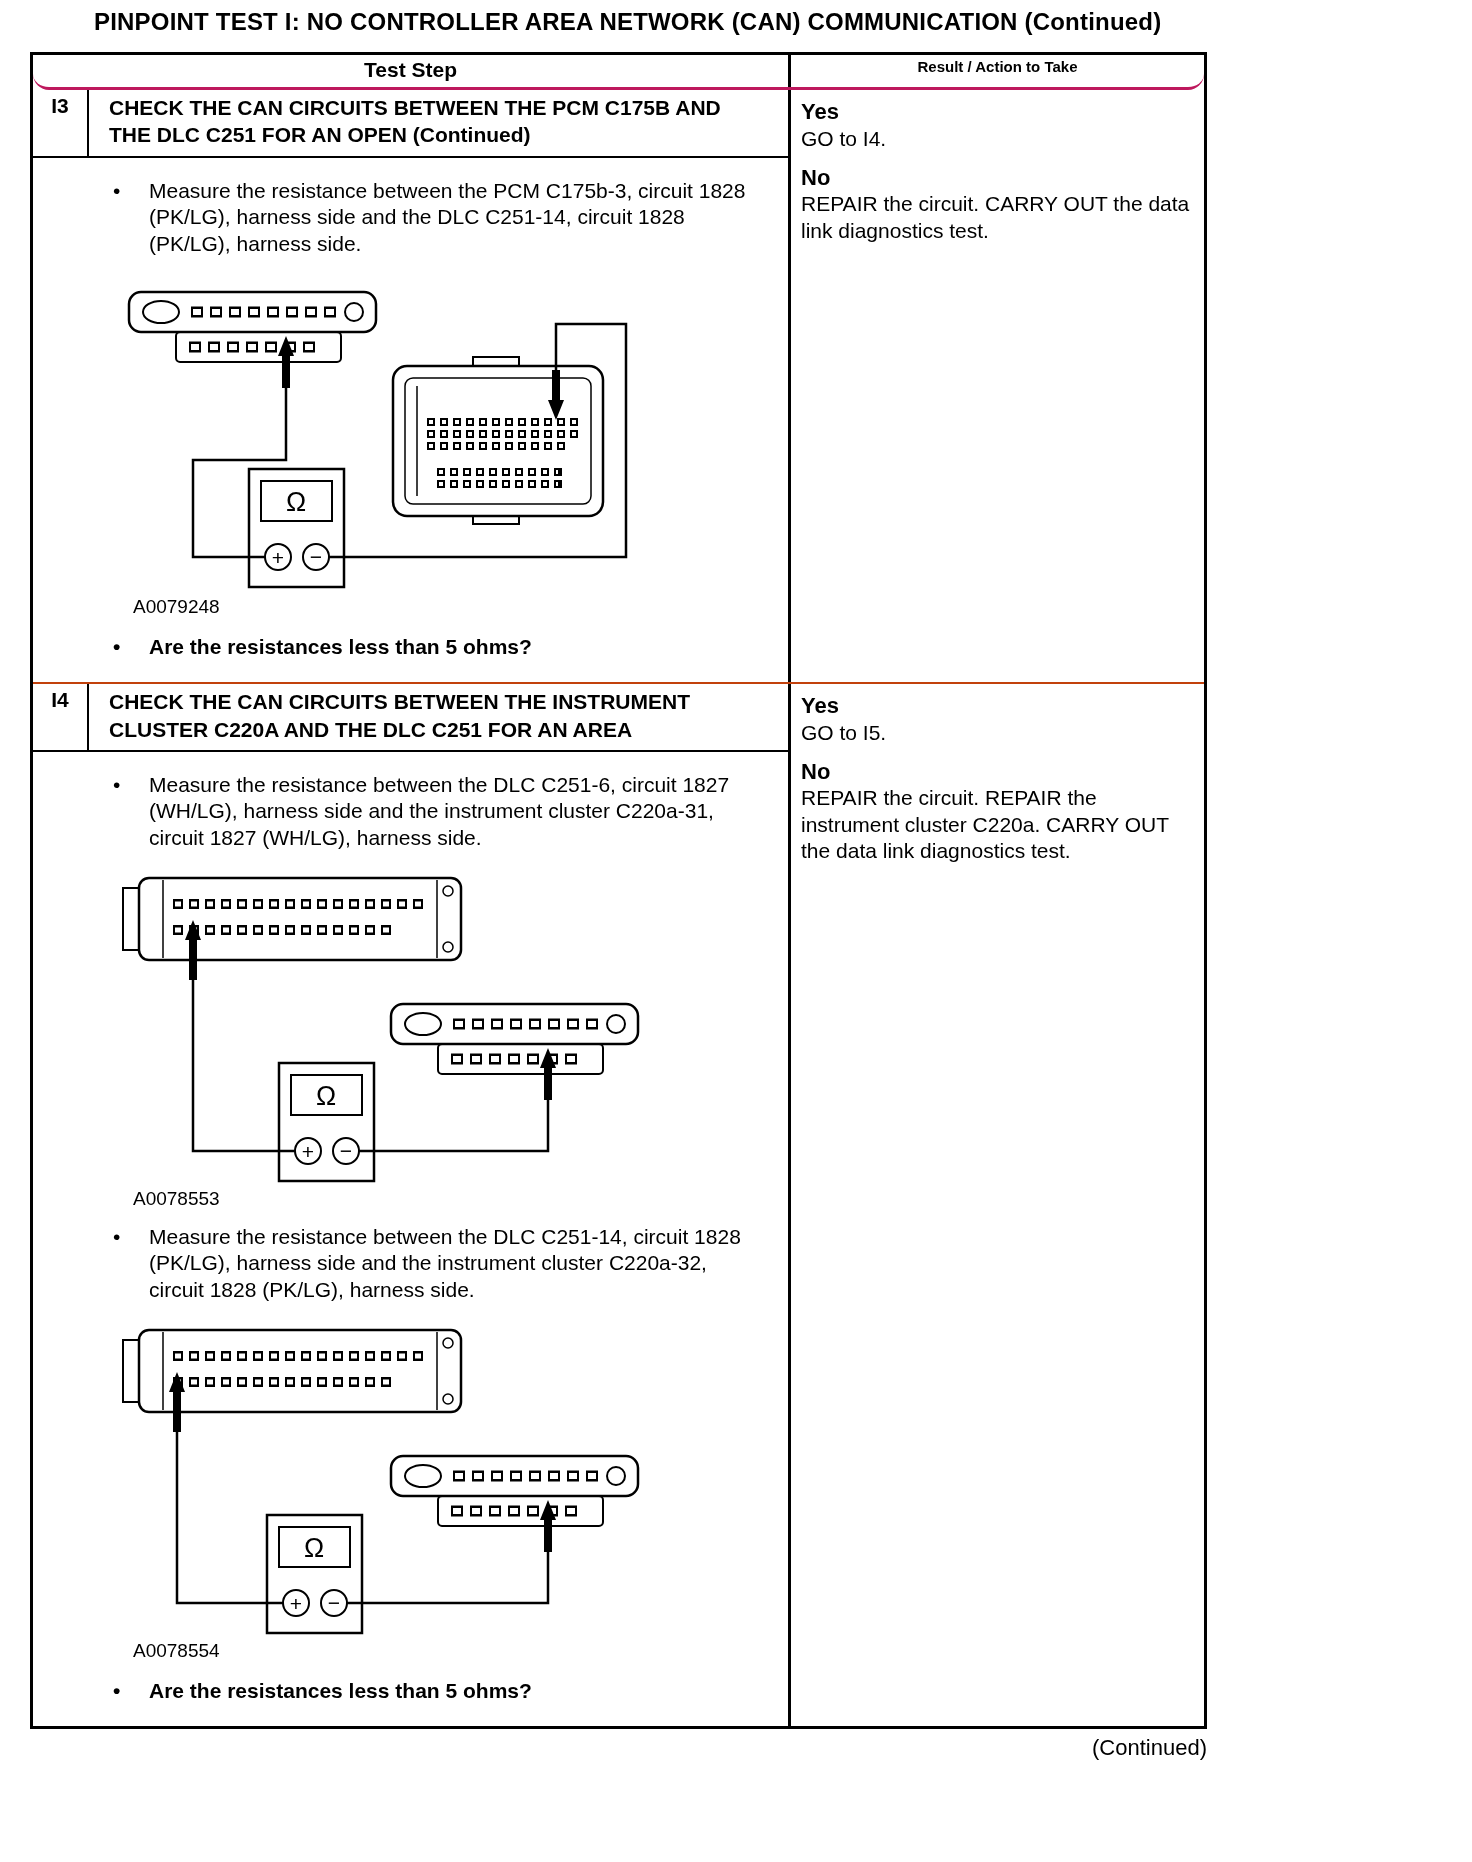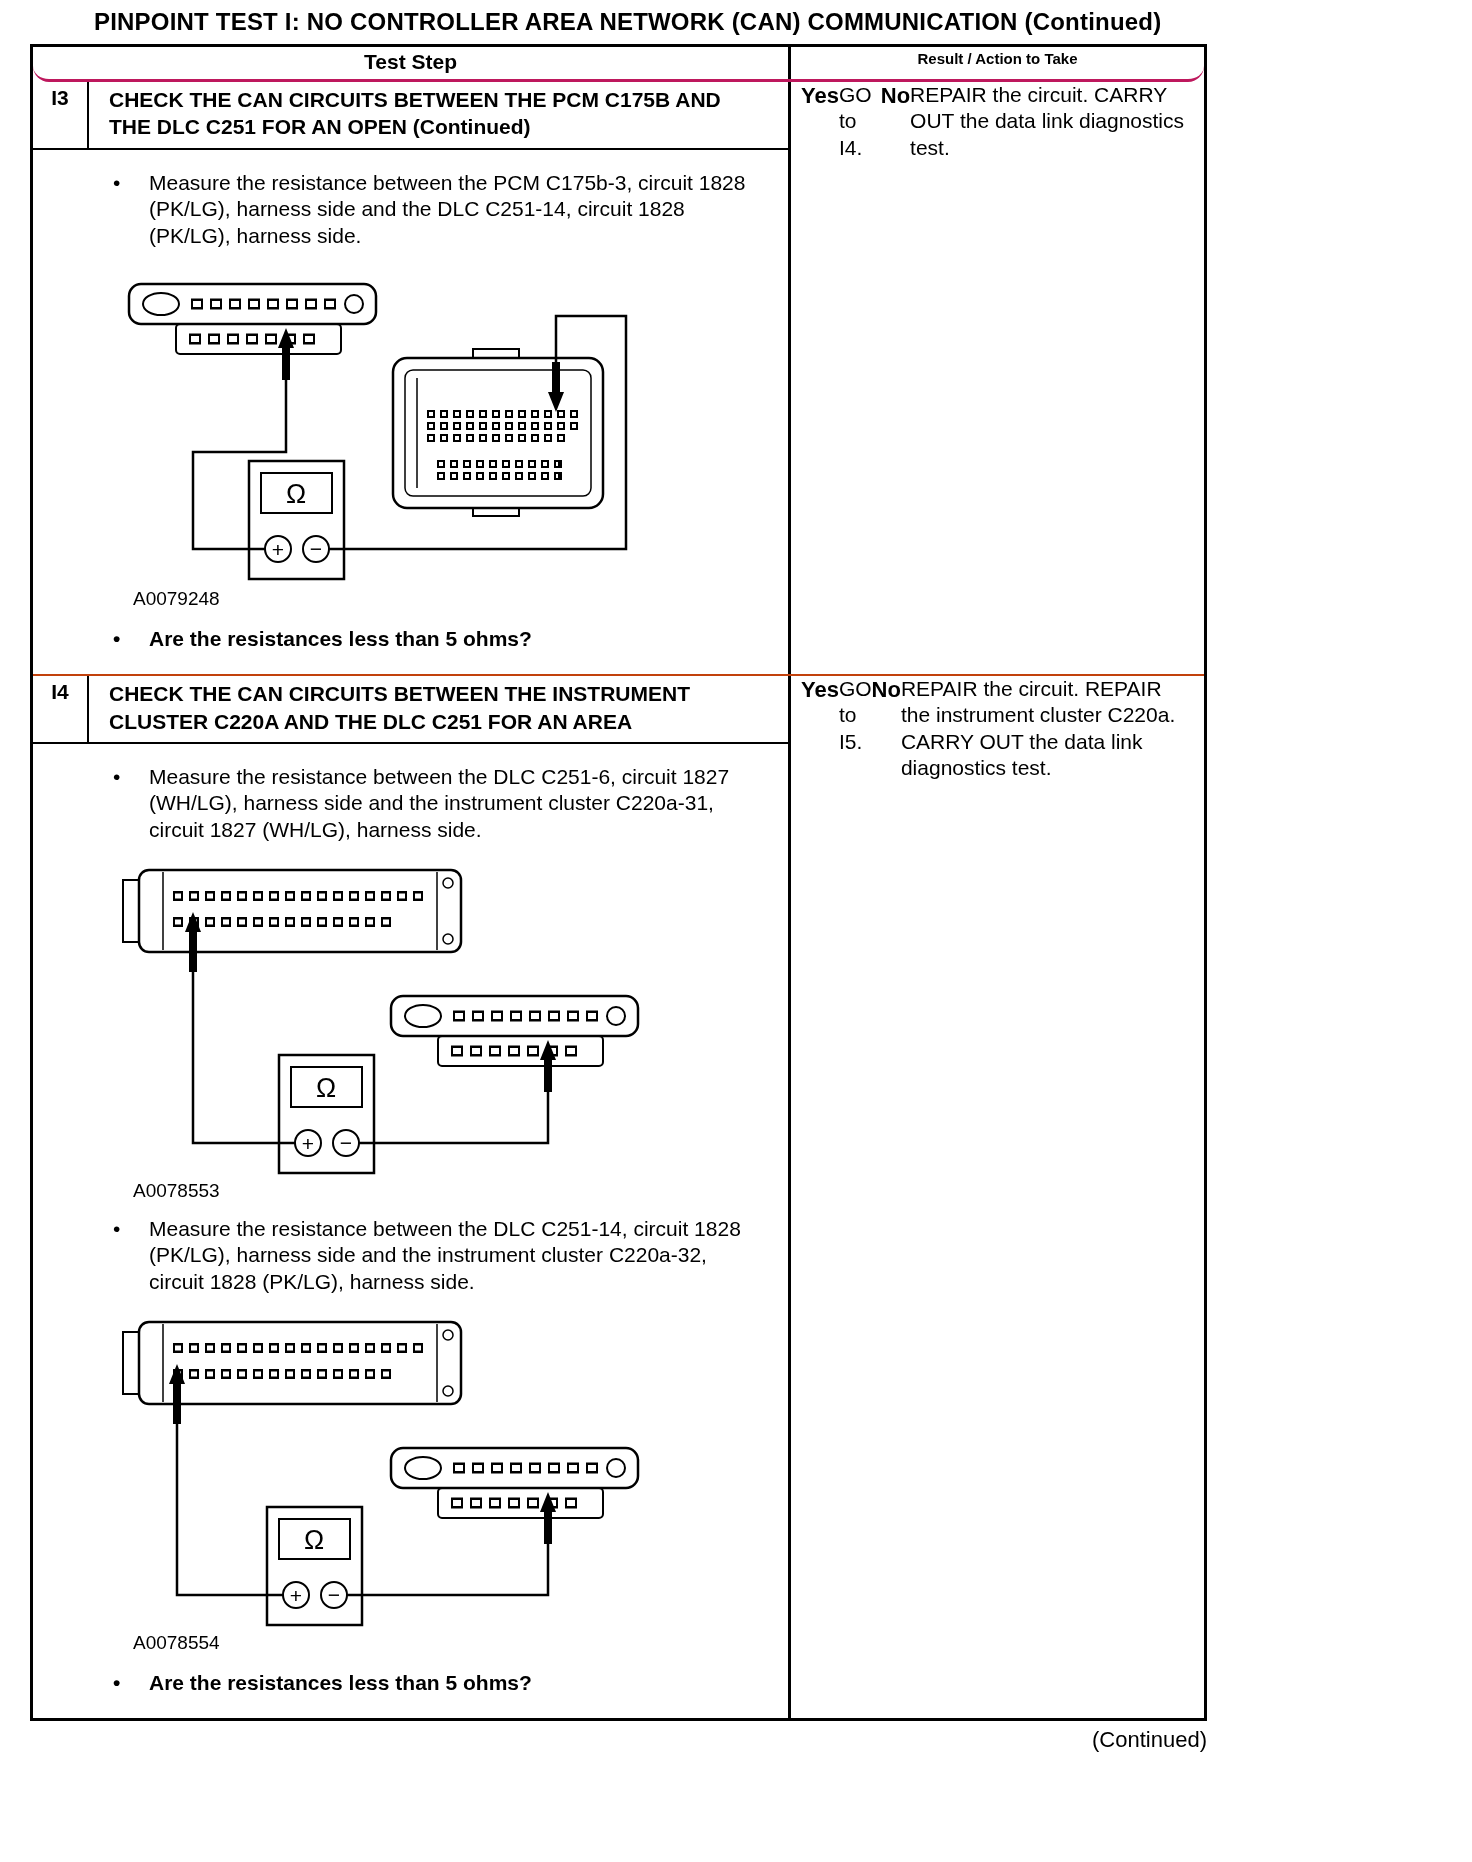--- a/index.html
+++ b/index.html
@@ -7,21 +7,21 @@
   body {
     width: 1472px; height: 1862px;
     background: #ffffff;
     color: #000;
     font-family: "Liberation Sans", sans-serif;
   }
   .page { position: relative; width: 1472px; height: 1862px; overflow: hidden; }
   .content { margin: 8px 0 0 30px; width: 1177px; }
 
   .doc-title {
-    margin: 0 0 8px 64px;
+    margin: 0 0 16px 64px;
     font-size: 24px;
     font-weight: bold;
     letter-spacing: 0.2px;
     white-space: nowrap;
   }
 
   .pptable { border: 3px solid #000; width: 1177px; }
 
   .thead { display: flex; border-bottom: 3px solid #be185d; border-radius: 16px; }
   .th-left {
@@ -29,22 +29,22 @@
     text-align: center; font-weight: bold; font-size: 21px;
     padding: 3px 0 5px 0;
   }
   .th-right { flex: 1; text-align: center; font-weight: bold; font-size: 15px; padding: 3px 0 5px 0; }
 
   .trow { display: flex; }
   .trow + .trow { border-top: 2px solid #c2410c; }
 
   .row-left { width: 758px; border-right: 3px solid #000; }
   .row-right {
-    flex: 1; display: flex; flex-direction: row; justify-content: flex-end;
-    padding: 0 8px 10px 10px; font-size: 21px; line-height: 1.25;
+    flex: 1; display: flex; flex-direction: column; 
+    padding: 8px 8px 10px 10px; font-size: 21px; line-height: 1.25;
   }
 
   .step-band { display: flex; border-bottom: 2px solid #000; }
   .step-num {
     width: 56px; border-right: 2px solid #000;
     font-weight: bold; font-size: 21px; text-align: center;
     padding: 4px 0 6px 0;
   }
   .step-title {
     flex: 1; font-weight: bold; font-size: 21px; line-height: 1.3;

